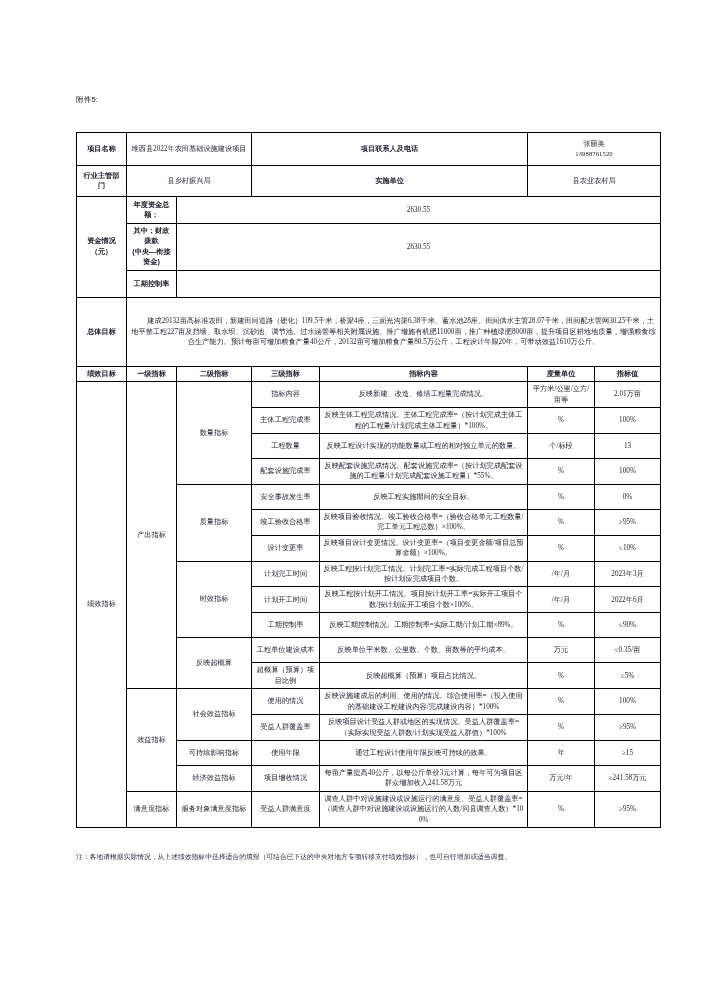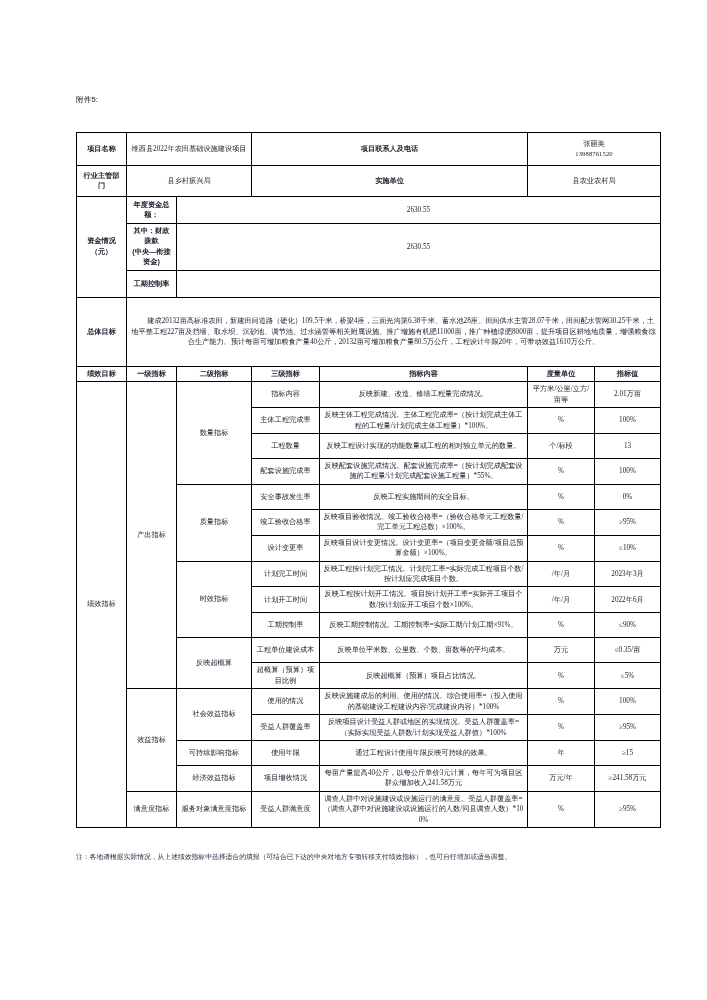--- a/index.html
+++ b/index.html
@@ -237,21 +237,21 @@
           <td class="tiny">2023年3月</td>
         </tr>
         <tr>
           <td class="tiny" style="height:20px">计划开工时间</td>
           <td class="content">反映工程按计划开工情况。项目按计划开工率=实际开工项目个数/按计划应开工项目个数×100%。</td>
           <td class="tiny">/年/月</td>
           <td class="tiny">2022年6月</td>
         </tr>
         <tr>
           <td class="tiny" style="height:20px">工期控制率</td>
-          <td class="content">反映工期控制情况。工期控制率=实际工期/计划工期×91%。</td>
+          <td class="content">反映工期控制情况。工期控制率=实际工期/计划工期×89%。</td>
           <td class="tiny">%</td>
           <td class="tiny">≤90%</td>
         </tr>
         <tr>
           <td class="group" rowspan="2">反映超概算</td>
           <td class="tiny" style="height:20px">工程单位建设成本</td>
           <td class="content">反映单位平米数、公里数、个数、亩数等的平均成本。</td>
           <td class="tiny">万元</td>
           <td class="tiny">≤0.35/亩</td>
         </tr>

